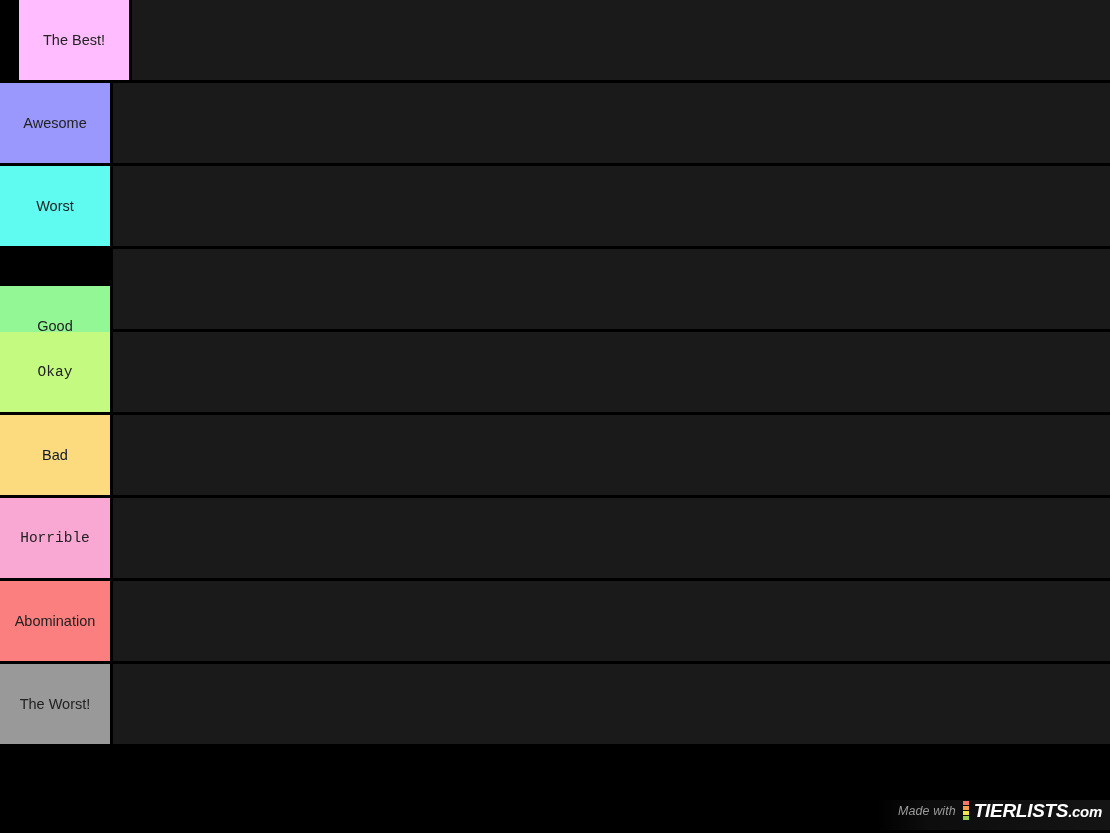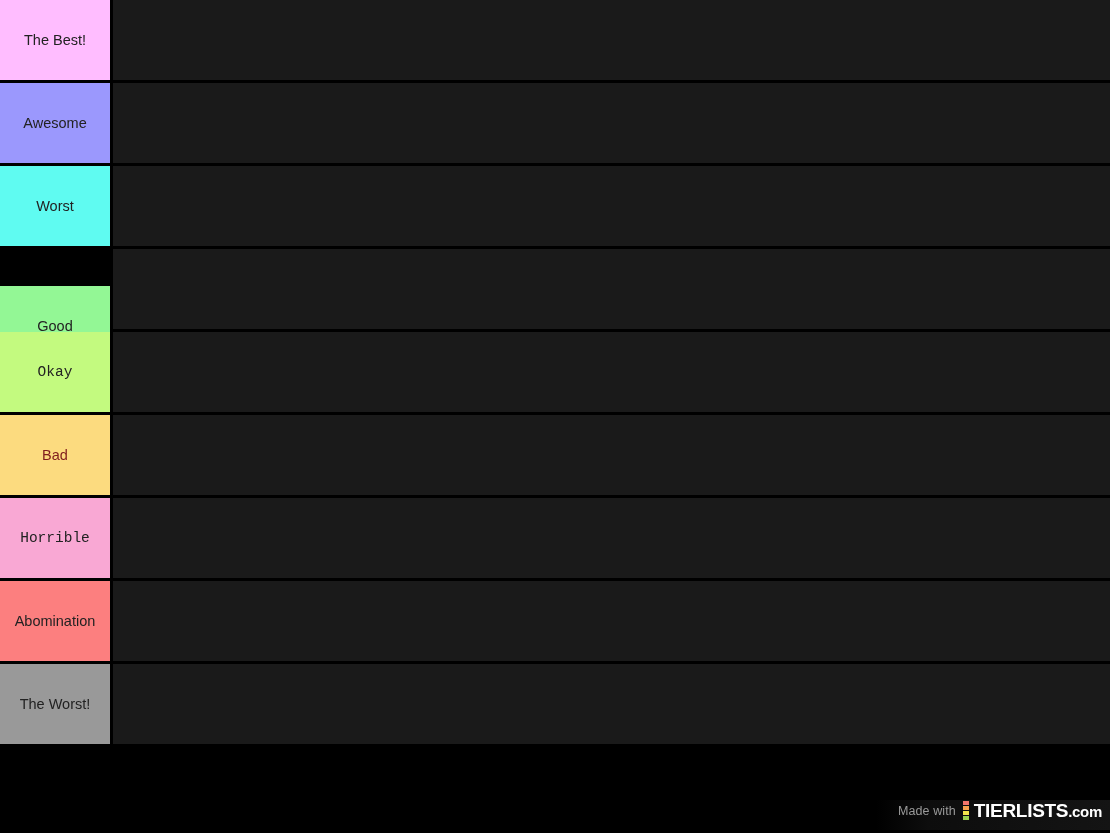--- a/index.html
+++ b/index.html
@@ -59,20 +59,21 @@
   #watermark {
     position: absolute;
     right: 0px;
     bottom: 3px;
     height: 30px;
     display: flex;
     align-items: center;
     padding: 0 8px 9px 22px;
     background: linear-gradient(to right, rgba(10,10,10,0) 0%, #0d0d0d 22%, #141414 100%);
     pointer-events: auto;
+    font-style: italic;
   }
 
   #watermark .made-with {
     color: #9a9a9a;
     font-size: 12.5px;
     font-family: "Liberation Sans", sans-serif;
     letter-spacing: 0.1px;
     margin-right: 7px;
     white-space: nowrap;
   }
@@ -104,41 +105,41 @@
     font-size: 15px;
     font-weight: bold;
   }
 </style>
 </head>
 <body>
 
 <div id="tier-list">
   <div id="rows">
       <div class="tier-row">
-        <div class="tier-label" style="background: rgb(255, 189, 255); color: rgb(34, 34, 34);">The Best!</div>
+        <div class="tier-label" style="background: rgb(255, 189, 255); color: rgb(34, 34, 34); margin-left: 19px;">The Best!</div>
         <div class="tier-items" style="background: rgb(26, 26, 26);"></div>
       </div>
       <div class="tier-row">
         <div class="tier-label" style="background: rgb(155, 152, 253); color: rgb(34, 34, 34);">Awesome</div>
         <div class="tier-items" style="background: rgb(26, 26, 26);"></div>
       </div>
       <div class="tier-row">
         <div class="tier-label" style="background: rgb(95, 251, 241); color: rgb(34, 34, 34);">Worst</div>
         <div class="tier-items" style="background: rgb(26, 26, 26);"></div>
       </div>
       <div class="tier-row">
         <div class="tier-label" style="background: rgb(147, 247, 149); color: rgb(34, 34, 34); margin-top: 37px;">Good</div>
         <div class="tier-items" style="background: rgb(26, 26, 26);"></div>
       </div>
       <div class="tier-row">
         <div class="tier-label" style="background: rgb(195, 250, 127); color: rgb(34, 34, 34); font-family: Liberation Mono, monospace;">Okay</div>
         <div class="tier-items" style="background: rgb(26, 26, 26);"></div>
       </div>
       <div class="tier-row">
-        <div class="tier-label" style="background: rgb(252, 219, 127); color: #7f1d1d;">Bad</div>
+        <div class="tier-label" style="background: rgb(252, 219, 127); color: #0f172a;">Bad</div>
         <div class="tier-items" style="background: rgb(26, 26, 26);"></div>
       </div>
       <div class="tier-row">
         <div class="tier-label" style="background: #f9a8d4; color: rgb(34, 34, 34); font-family: Liberation Mono, monospace;">Horrible</div>
         <div class="tier-items" style="background: rgb(26, 26, 26);"></div>
       </div>
       <div class="tier-row">
         <div class="tier-label" style="background: rgb(252, 127, 127); color: rgb(34, 34, 34);">Abomination</div>
         <div class="tier-items" style="background: rgb(26, 26, 26);"></div>
       </div>

